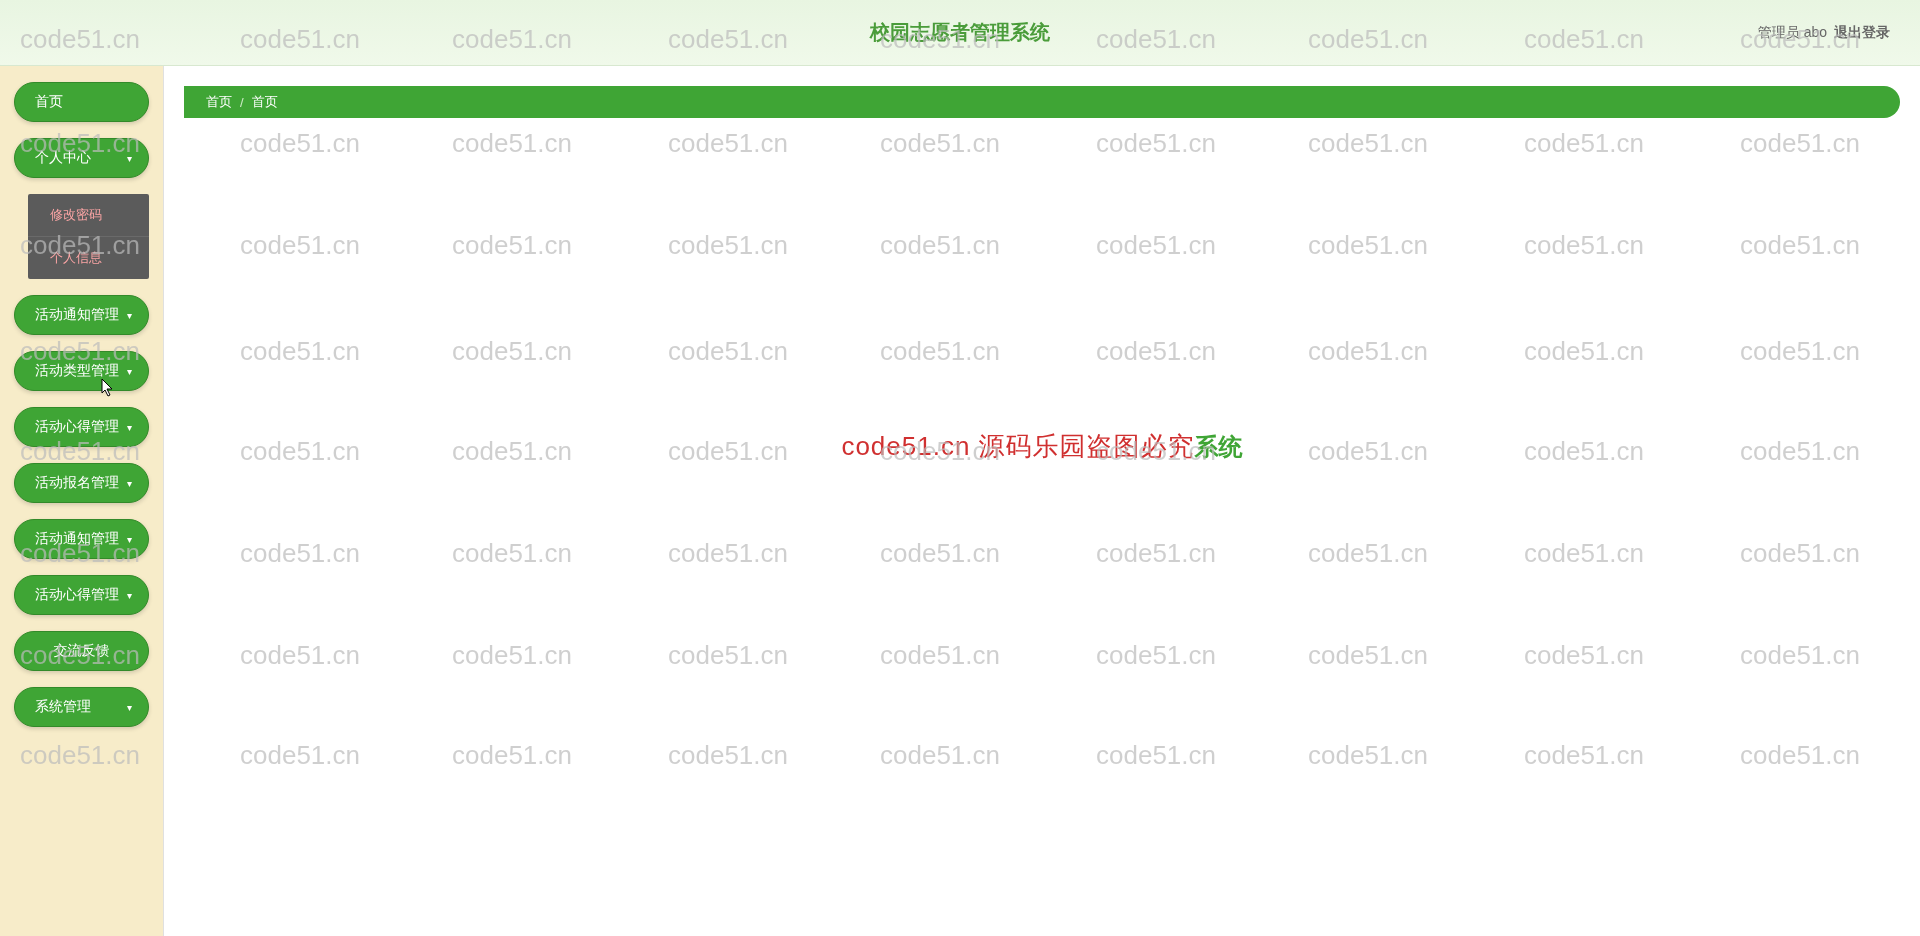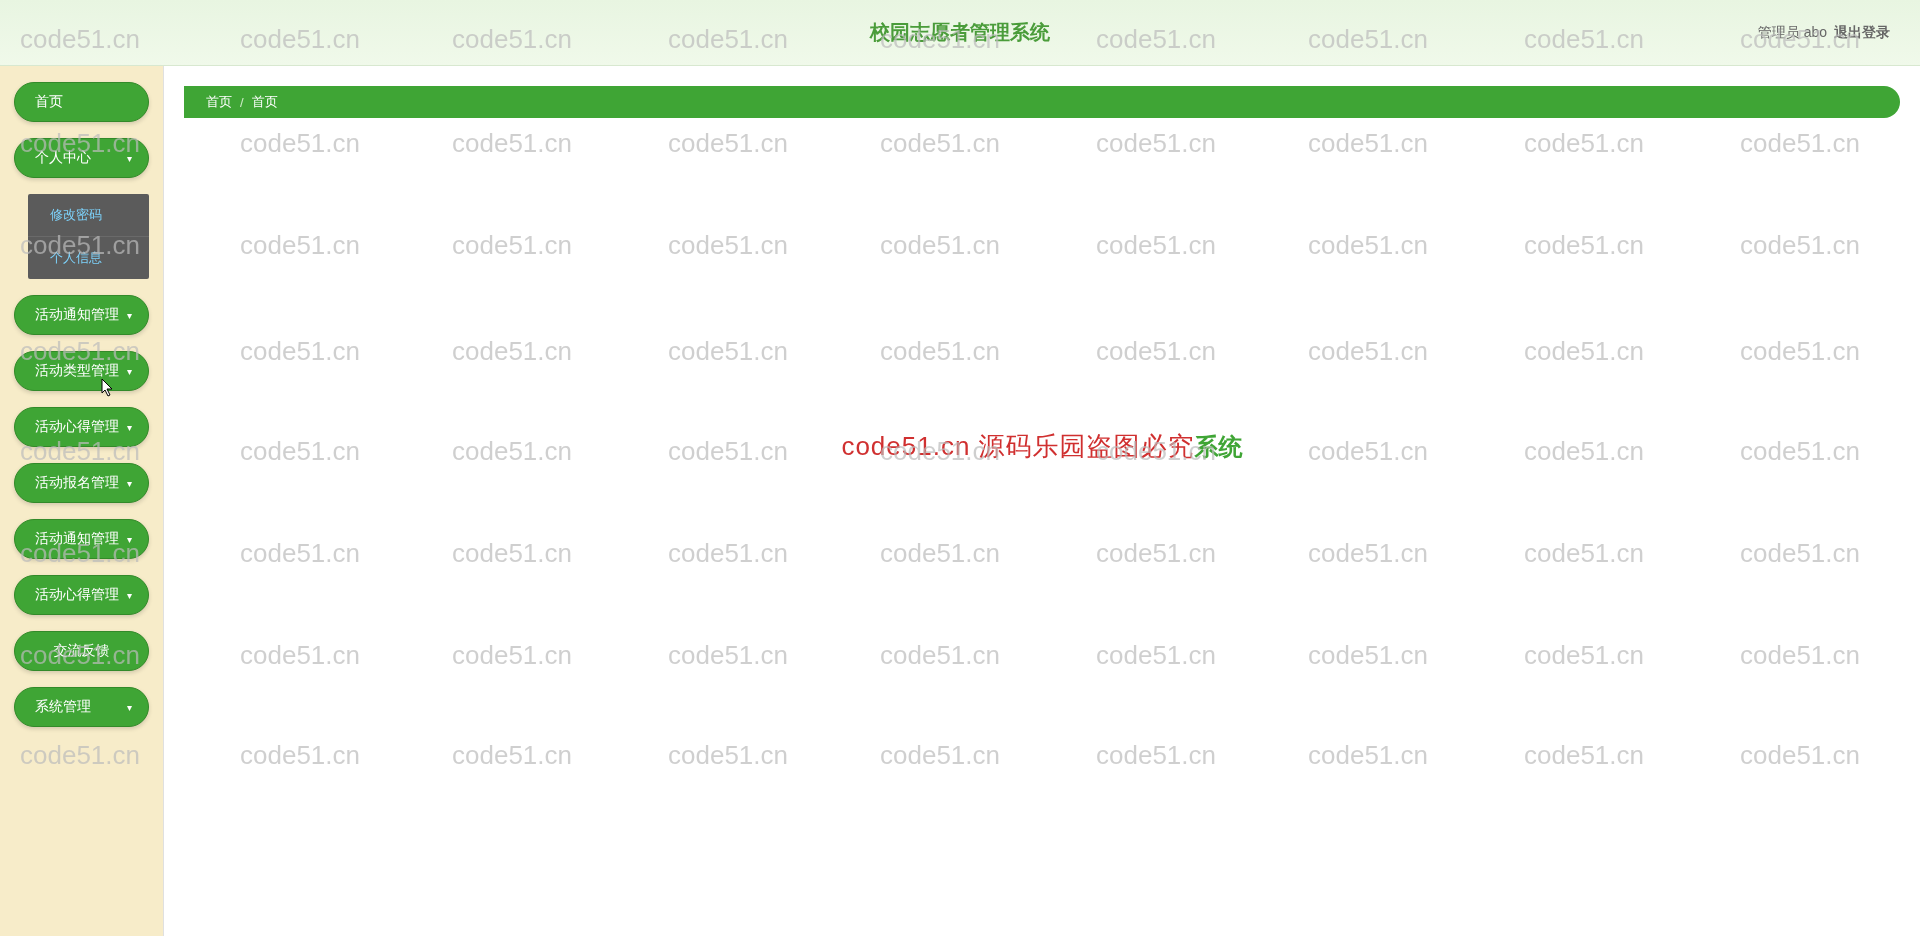--- a/index.html
+++ b/index.html
@@ -90,21 +90,21 @@
     .sub-menu {
       background: #5b5b5b;
       margin-left: 14px;
       margin-right: 0;
       border-radius: 2px;
       display: flex;
       flex-direction: column;
     }
     .sub-item {
       padding: 12px 22px;
-      color: #7dd3fc;
+      color: #fca5a5;
       font-size: 13px;
       cursor: pointer;
     }
     .sub-item + .sub-item {
       border-top: 1px solid #6a6a6a;
     }
     .content {
       flex: 1;
       padding: 20px;
       position: relative;

